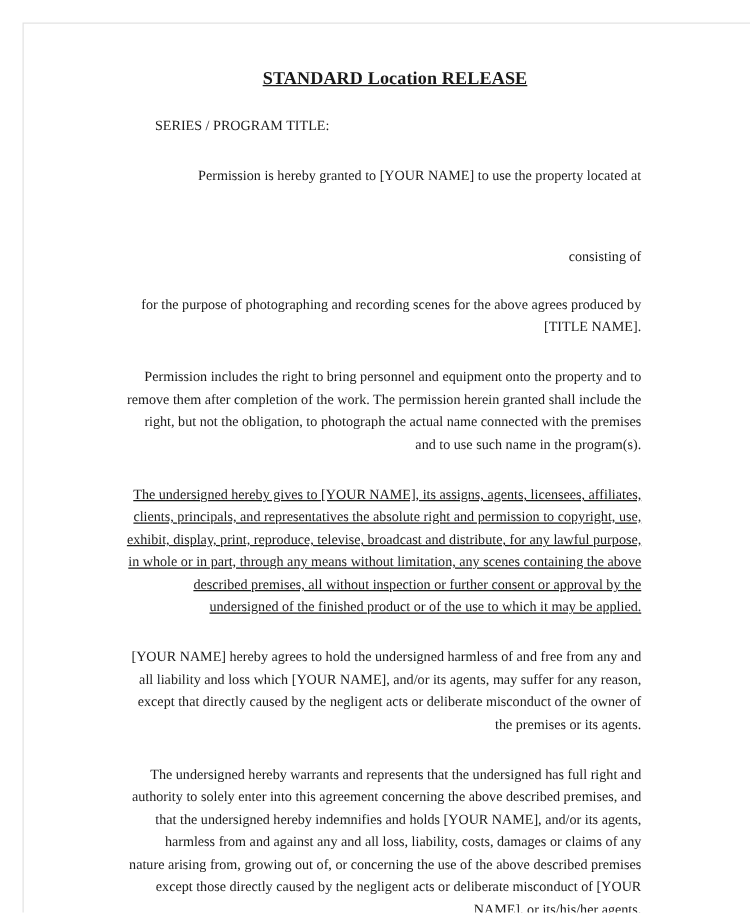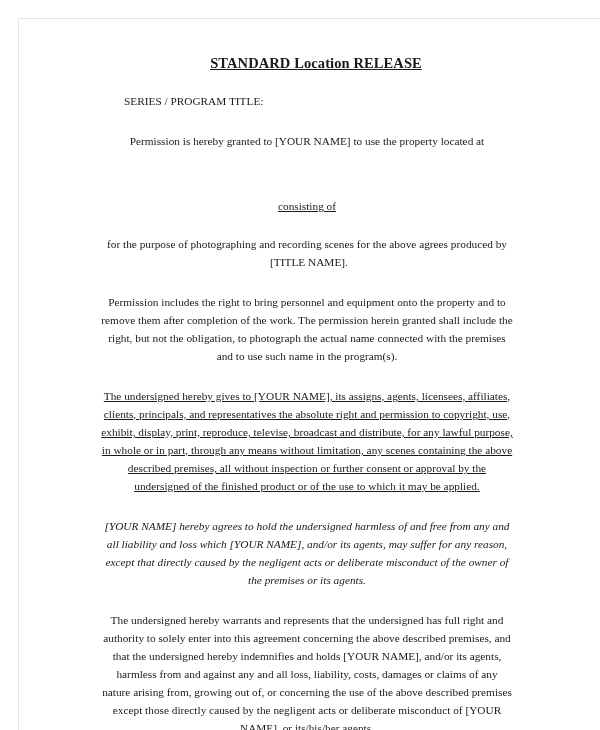--- a/index.html
+++ b/index.html
@@ -47,29 +47,29 @@
     padding-top: 14px;
   }
   .body-block {
     padding-left: 82px;
     padding-right: 100px;
     font-size: 11.3px;
     line-height: 18px;
   }
   p.para {
     margin: 0;
-    text-align: center;
+    text-align: right;
   }
   .sub-indent { padding-left: 4px; }
   .pad-permission { padding-top: 22px; }
-  .pad-consisting { padding-top: 47px; text-decoration: underline; }
+  .pad-consisting { padding-top: 47px; }
   .pad-purpose { padding-top: 20px; }
   .pad-incl { padding-top: 22px; font-family: Liberation Serif, serif; }
   .pad-undersigned { padding-top: 22px; text-decoration: underline; }
-  .pad-yourname { padding-top: 22px; font-style: italic; }
+  .pad-yourname { padding-top: 22px; }
   .pad-warrants { padding-top: 22px; }
 </style>
 </head>
 <body>
 
 <div class="page">
 
   <h1 class="doc-title">STANDARD Location RELEASE</h1>
 
   <div class="field-line field-series">

